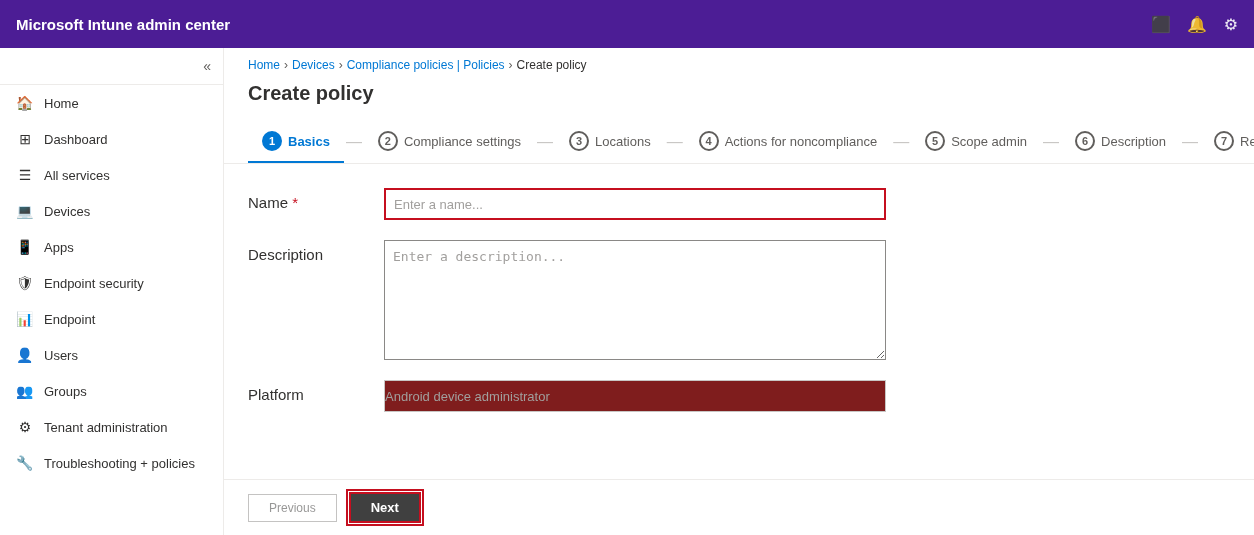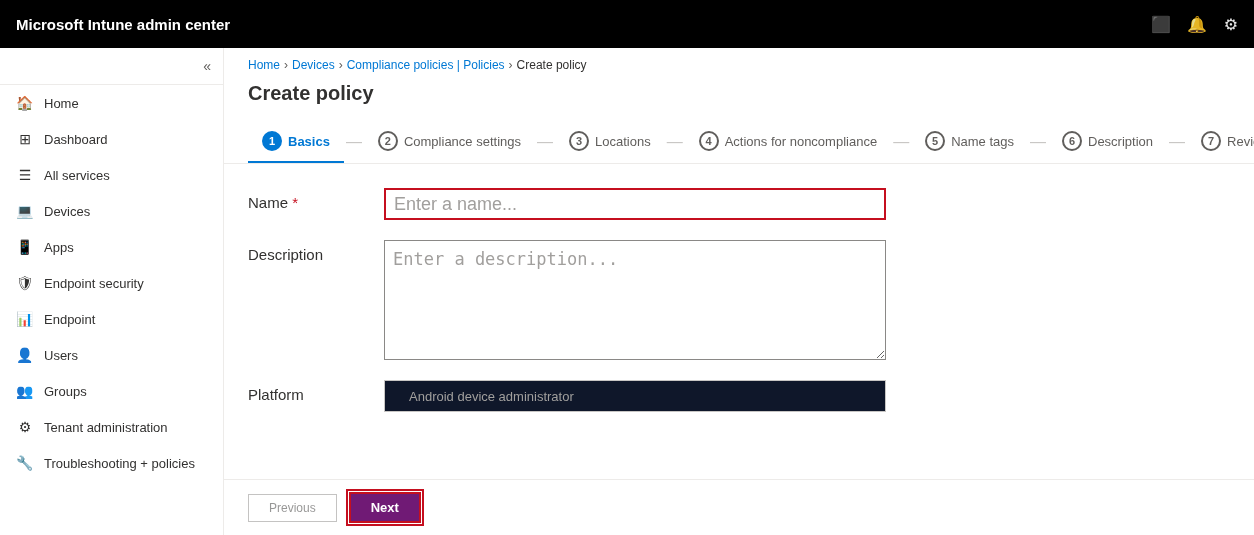--- a/index.html
+++ b/index.html
@@ -1,20 +1,20 @@
 <!DOCTYPE html>
 <html><head>
   <meta charset="utf-8">
   <style>
     * { box-sizing: border-box; margin: 0; padding: 0; }
     body { font-family: 'Segoe UI', Arial, sans-serif; font-size: 13px; background: #f3f2f1; height: 535px; overflow: hidden; display: flex; flex-direction: column; }
 
     
     .topbar {
-      background: #000000;
+      background: #4c1d95;
       color: white;
       height: 48px;
       display: flex;
       align-items: center;
       padding: 0 16px;
       flex-shrink: 0;
     }
     .topbar-title {
       font-size: 15px;
       font-weight: 600;
@@ -186,47 +186,47 @@
     .form-label-required::after {
       content: ' *';
       color: #c50f1f;
     }
     .form-input {
       flex: 1;
       max-width: 502px;
       height: 32px;
       border: 1px solid #8a8886;
       padding: 10px 8px;
-      font-size: 18px;
+      font-size: 13px;
       color: #323130;
       outline: none;
       border: 2px solid #c50f1f;
     }
     .form-input::placeholder { color: #a19f9d; }
     .form-textarea {
       flex: 1;
       max-width: 502px;
       height: 120px;
       border: 1px solid #8a8886;
       padding: 8px;
-      font-size: 17px;
+      font-size: 13px;
       color: #323130;
       resize: vertical;
       outline: none;
     }
     .form-textarea::placeholder { color: #a19f9d; }
     .form-readonly {
       flex: 1;
       max-width: 502px;
       height: 32px;
       border: 1px solid #c8c6c4;
-      padding: 0 24px;
+      padding: 0 0;
       font-size: 13px;
       color: #a19f9d;
-      background: #0f172a;
+      background: #7f1d1d;
       display: flex;
       align-items: center;
     }
 
     
     .footer-bar {
       border-top: 1px solid #edebe9;
       padding: 12px 24px;
       display: flex;
       align-items: center;
@@ -239,21 +239,21 @@
       border: 1px solid #8a8886;
       background: white;
       color: #323130;
       cursor: pointer;
       font-size: 12px;
     }
     .btn-previous:disabled { opacity: 0.5; cursor: default; }
     .btn-next {
       padding: 6px 20px;
       border: 2px solid #c50f1f;
-      background: #701a75;
+      background: #404040;
       color: white;
       cursor: pointer;
       font-size: 13px;
       font-weight: 600;
       outline: 2px solid #c50f1f;
       outline-offset: 1px;
     }
   </style>
 </head>
 <body>
@@ -349,21 +349,21 @@
         <span>Locations</span>
       </div>
       <span class="tab-separator">—</span>
       <div class="wizard-tab">
         <div class="wizard-tab-number">4</div>
         <span>Actions for noncompliance</span>
       </div>
       <span class="tab-separator">—</span>
       <div class="wizard-tab">
         <div class="wizard-tab-number">5</div>
-        <span>Name tags</span>
+        <span>Scope admin</span>
       </div>
       <span class="tab-separator">—</span>
       <div class="wizard-tab">
         <div class="wizard-tab-number">6</div>
         <span>Description</span>
       </div>
       <span class="tab-separator">—</span>
       <div class="wizard-tab">
         <div class="wizard-tab-number">7</div>
         <span>Review + create</span>

